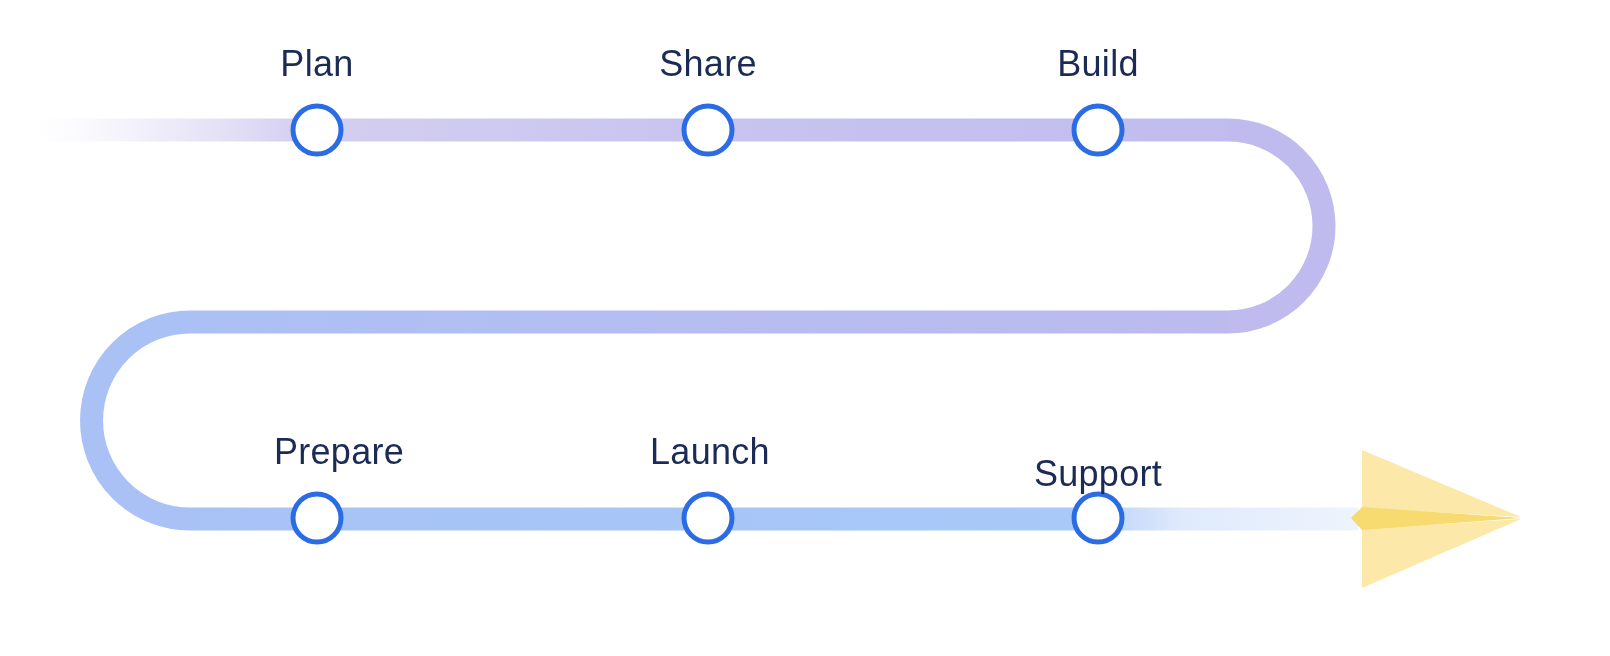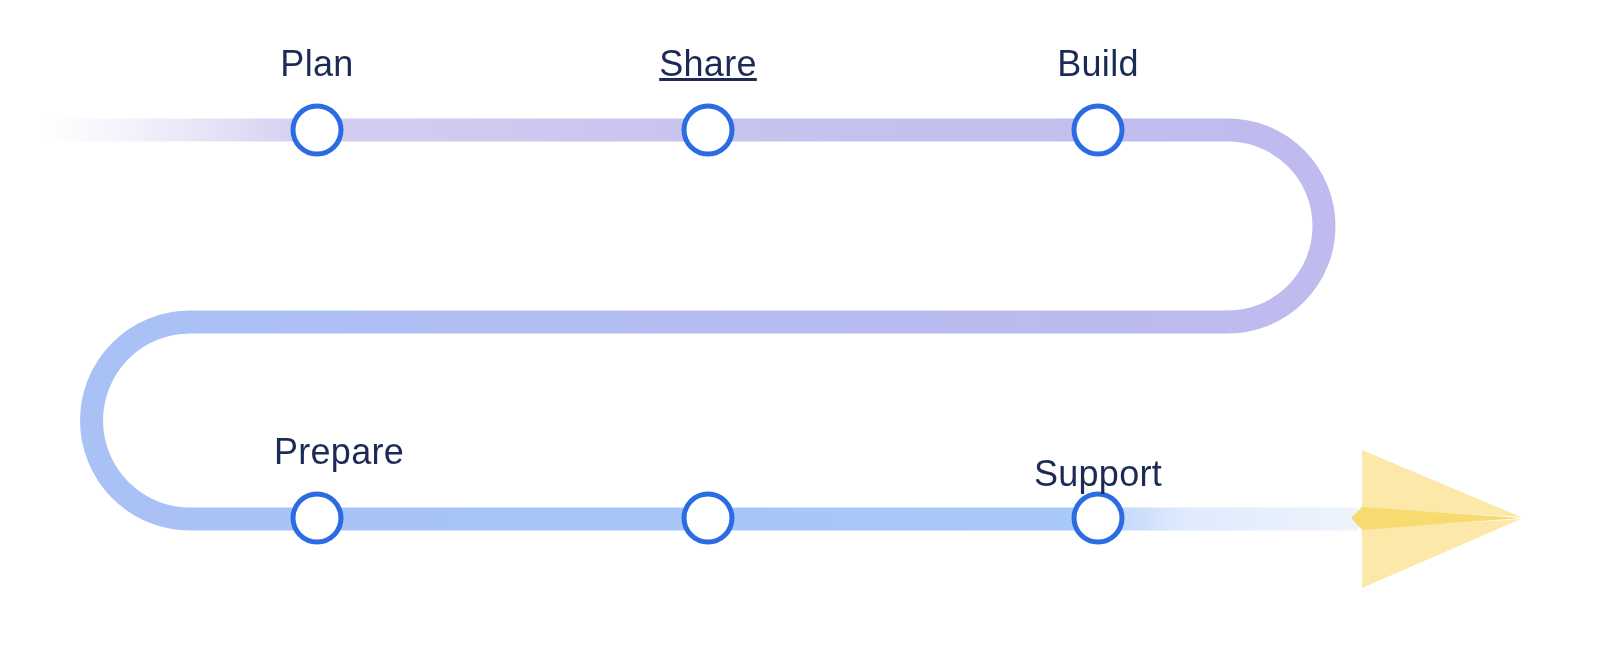--- a/index.html
+++ b/index.html
@@ -70,18 +70,19 @@
     </g>
 
     <g>
       <polygon points="1362,450 1521,517 1362,508" fill="#FCE9A9"></polygon>
       <polygon points="1362,588 1521,519 1362,529" fill="#FCE9A9"></polygon>
       <polygon points="1351,518 1362,507 1521,518 1362,530" fill="#F7DA70"></polygon>
     </g>
   </svg>
 
   <div class="step-label" style="left:317px;  top:46px;">Plan</div>
-  <div class="step-label" style="left:708px;  top:46px;text-decoration:underline;">Share</div>
+  <div class="step-label" style="left:708px;  top:46px;">Share</div>
   <div class="step-label" style="left:1098px; top:46px;">Build</div>
   <div class="step-label" style="left:320px;  top:434px;margin-left:19px;">Prepare</div>
+  <div class="step-label" style="left:710px;  top:434px;">Launch</div>
   <div class="step-label" style="left:1098px; top:456px;">Support</div>
 
 </div>
 
 </body></html>

